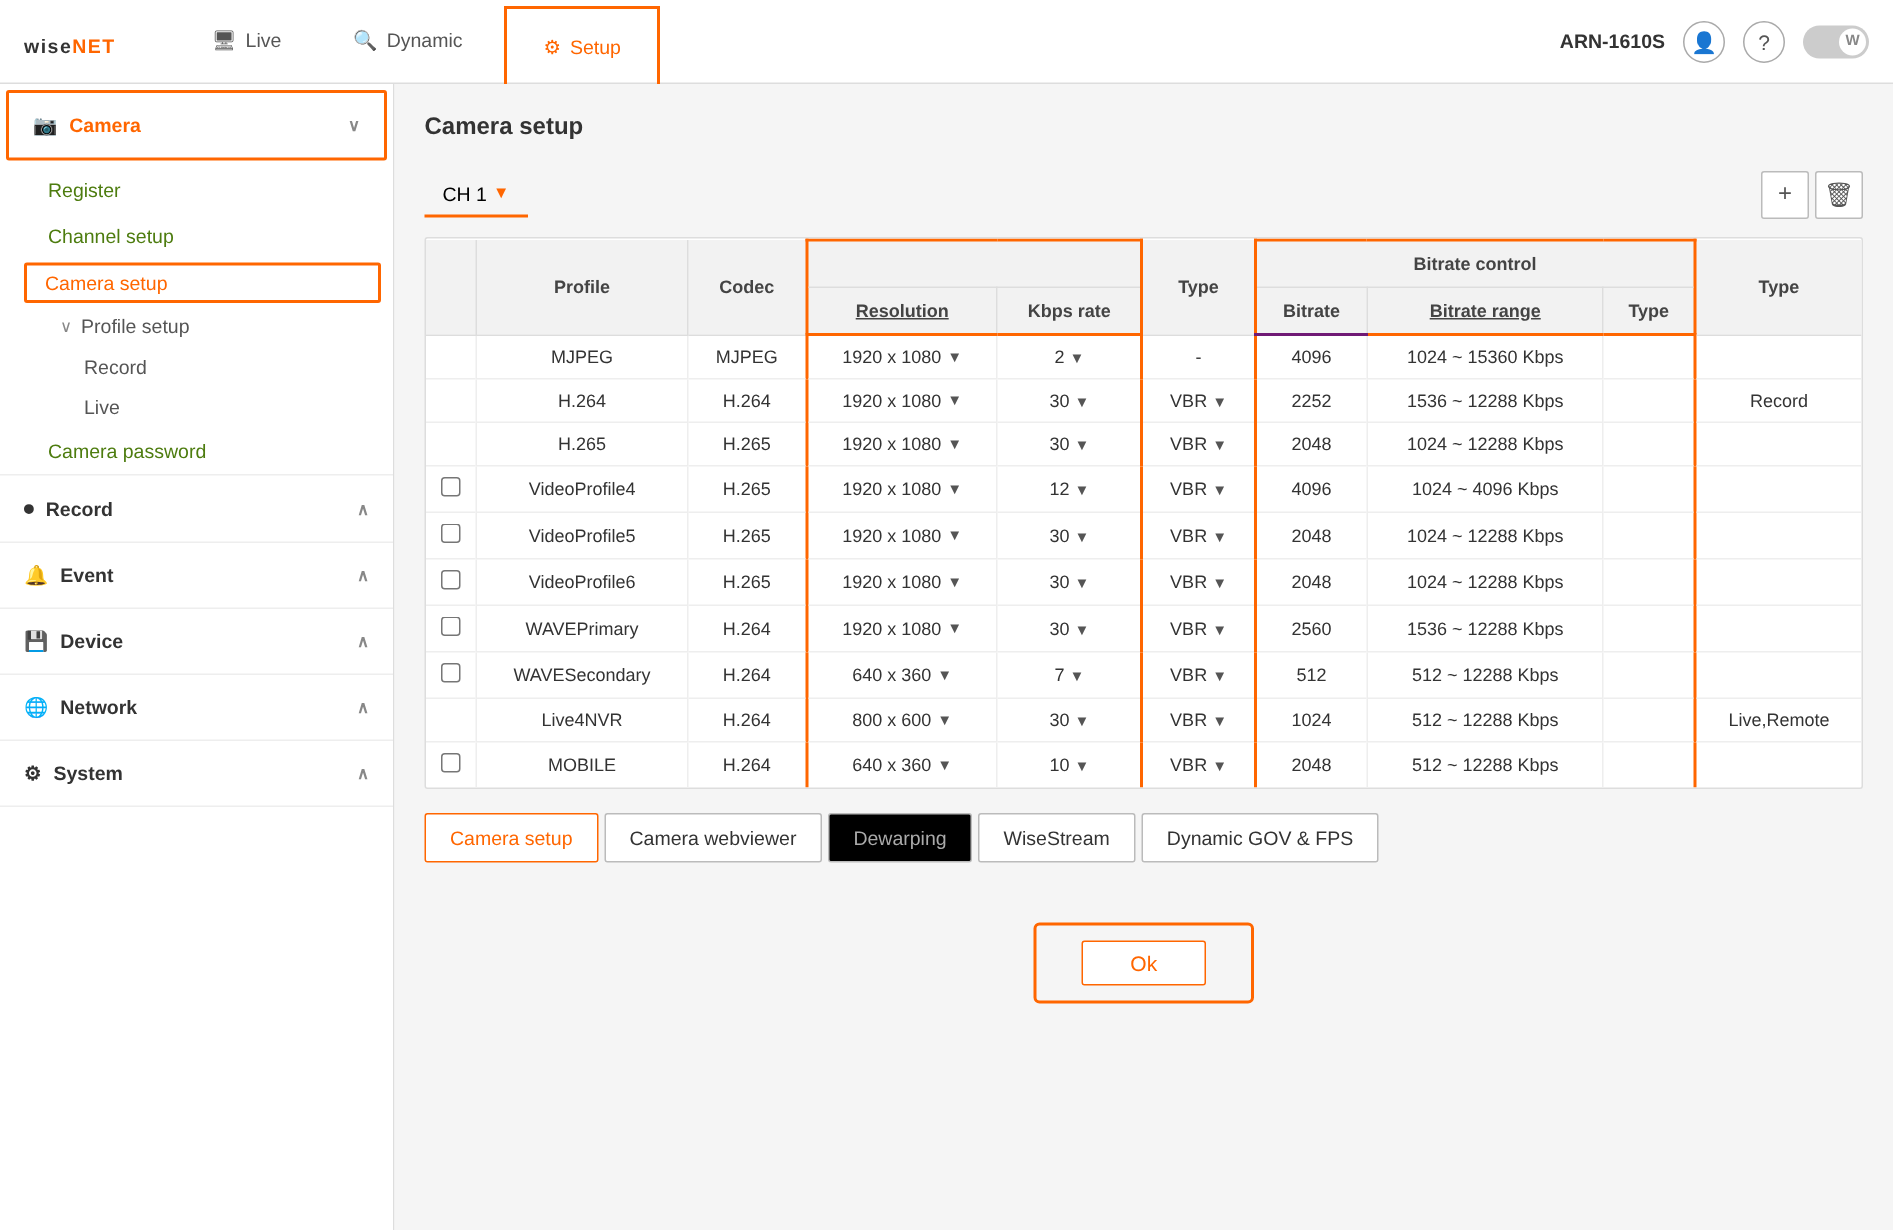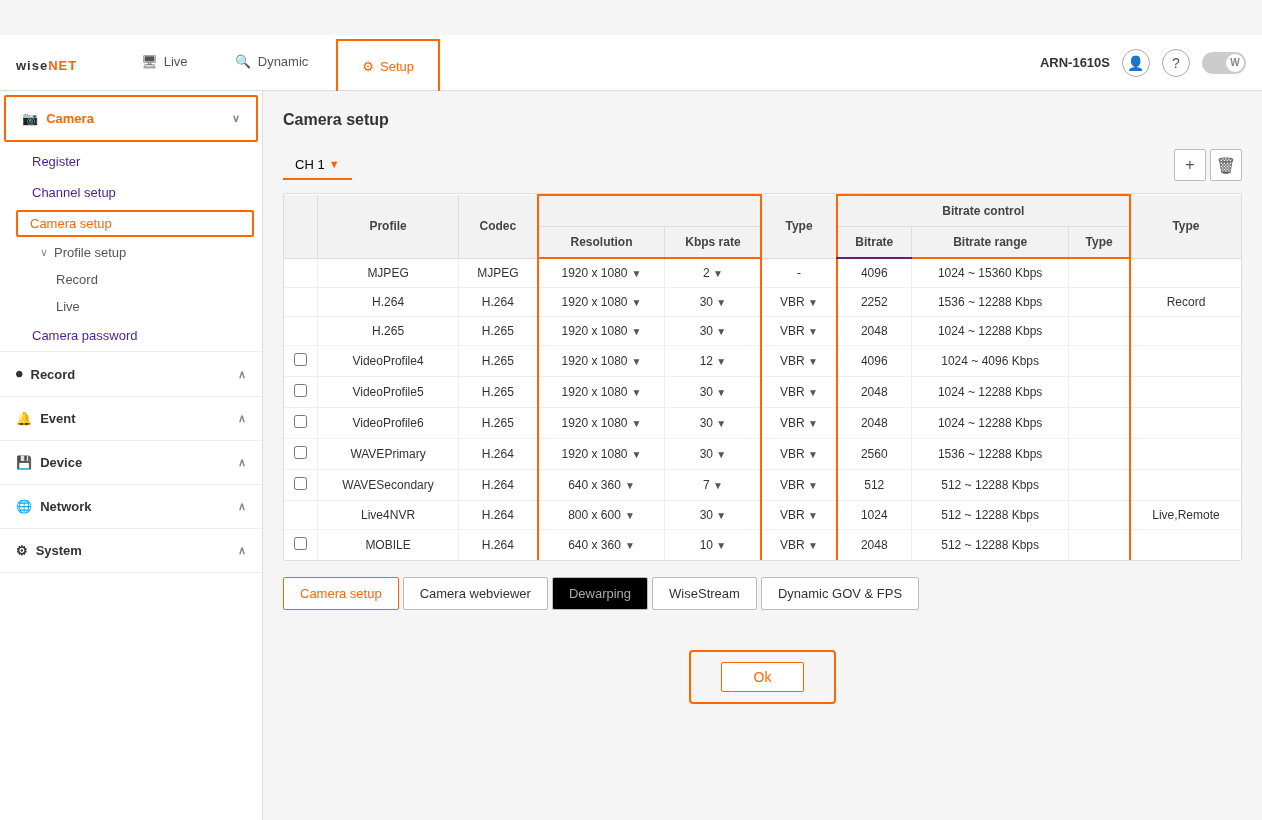--- a/index.html
+++ b/index.html
@@ -7,21 +7,20 @@
 
     
     .header {
       height: 56px;
       background: #fff;
       display: flex;
       align-items: center;
       border-bottom: 1px solid #ddd;
       padding: 0 16px;
       flex-shrink: 0;
-      margin-top: 35px;
     }
     .logo {
       font-size: 22px;
       font-weight: bold;
       color: #333;
       margin-right: 40px;
       letter-spacing: 1px;
     }
     .logo span.wise { color: #333; }
     .logo span.net { color: #f60; }
@@ -112,21 +111,21 @@
     .sidebar-section-header.camera-active {
       color: #f60;
       border: 2px solid #f60;
       margin: 4px;
       border-radius: 2px;
     }
     .sidebar-sub-items { padding-left: 16px; }
     .sidebar-sub-item {
       padding: 8px 16px;
       cursor: pointer;
-      color: #4c1d95;
+      color: #4d7c0f;
     }
     .sidebar-sub-item.active {
       color: #f60;
       border: 2px solid #f60;
       border-radius: 2px;
       margin: 2px 8px 2px 0;
       padding: 4px 12px;
     }
     .sidebar-sub-section { margin-left: 8px; }
     .sidebar-sub-section-header {
@@ -433,24 +432,24 @@
           <tr class="bitrate-control-header">
             <th rowspan="2" style="width:32px"></th>
             <th rowspan="2">Profile</th>
             <th rowspan="2">Codec</th>
             <th colspan="2" style="border:2px solid #f60;border-bottom:1px solid #ddd;"></th>
             <th rowspan="2">Type</th>
             <th colspan="3" style="border-top:2px solid #f60;border-left:2px solid #f60;border-right:2px solid #f60;">Bitrate control</th>
             <th rowspan="2">Type</th>
           </tr>
           <tr>
-            <th style="border-left:2px solid #f60;border-bottom:2px solid #f60;">Resolution</th>
+            <th style="border-left:2px solid #f60;border-bottom:2px solid #f60;text-decoration:underline;">Resolution</th>
             <th style="border-right:2px solid #f60;border-bottom:2px solid #f60;">Kbps rate</th>
             <th style="border-left:2px solid #f60;border-bottom:2px solid #701a75;">Bitrate</th>
-            <th style="border-bottom:2px solid #f60;">Bitrate range</th>
+            <th style="border-bottom:2px solid #f60;text-decoration:underline;">Bitrate range</th>
             <th style="border-right:2px solid #f60;border-bottom:2px solid #f60;">Type</th>
           </tr>
         </thead>
         <tbody id="table-body">
         <tr>
               <td></td>
               <td>MJPEG</td>
               <td>MJPEG</td>
               <td style="border-left: 2px solid rgb(255, 102, 0);"><span class="select-inline">1920 x 1080 <span class="select-arrow">▼</span></span></td>
               <td style="border-right: 2px solid rgb(255, 102, 0);">2 <span class="select-arrow">▼</span></td>

